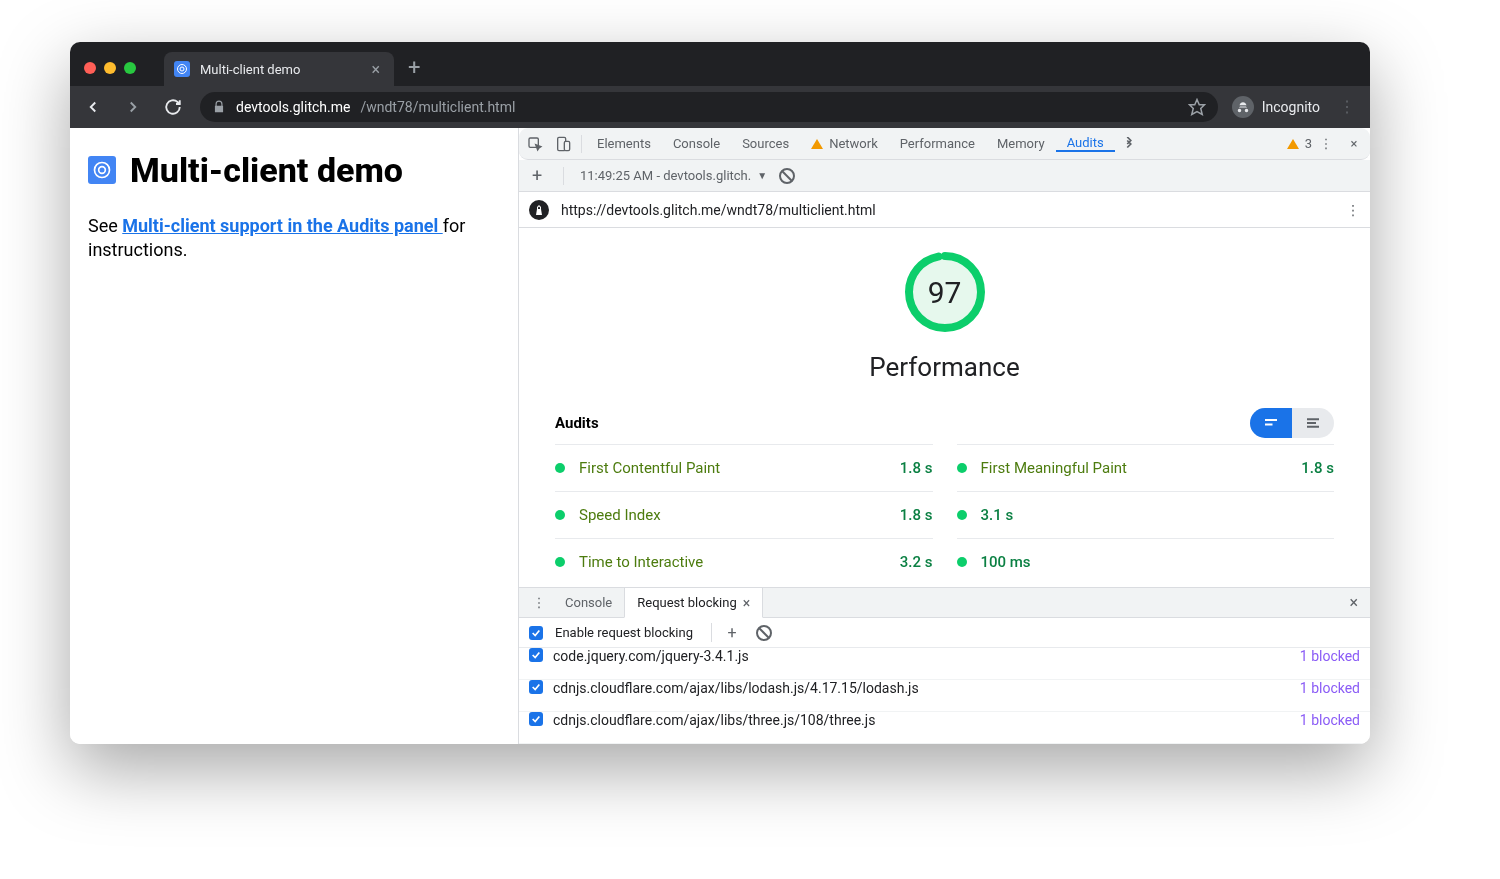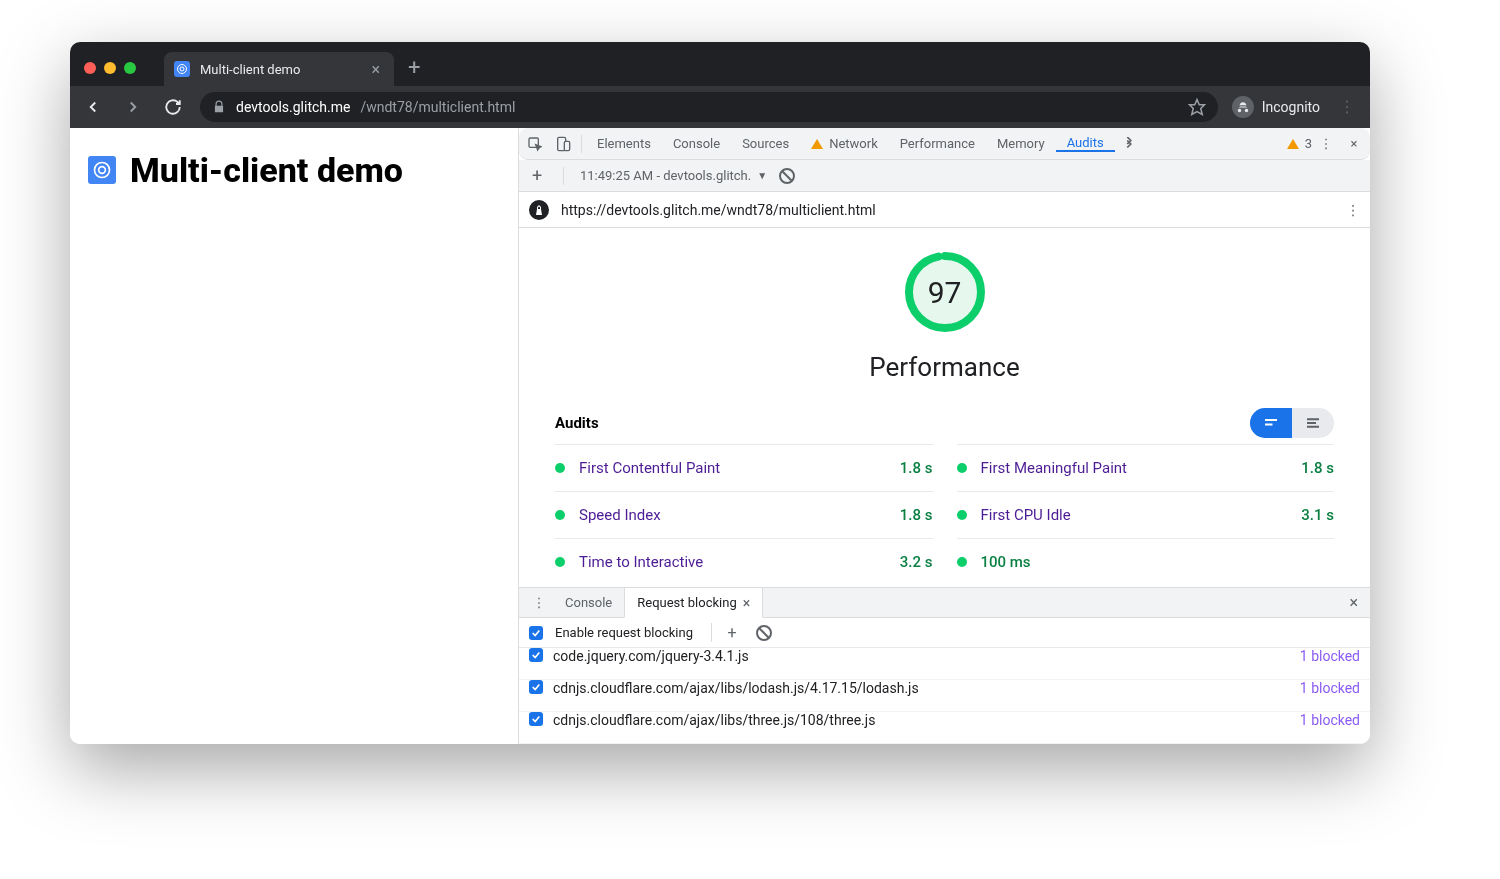--- a/index.html
+++ b/index.html
@@ -112,21 +112,21 @@
   
   .metrics-head{display:flex;align-items:center;justify-content:space-between;padding:18px 36px 6px;}
   .metrics-head h3{font-size:15px;font-weight:700;}
   .toggle{width:84px;height:30px;border-radius:15px;background:#e8eaed;display:flex;overflow:hidden;}
   .toggle div{flex:1;display:flex;align-items:center;justify-content:center;}
   .toggle .on{background:#1a73e8;}
   .toggle svg{width:18px;height:18px;}
   .metrics-grid{display:grid;grid-template-columns:1fr 1fr;gap:0 24px;padding:0 36px 16px;}
   .metric{display:flex;align-items:center;padding:14px 0;border-top:1px solid #e8eaed;font-size:15px;}
   .mdot{width:10px;height:10px;border-radius:50%;background:#0cce6b;margin-right:14px;}
-  .mname{flex:1;color:#4c1d95;}
+  .mname{flex:1;color:#4d7c0f;}
   .mval{color:#0b8043;font-weight:500;}
   
   .drawer{border-top:1px solid #dadce0;background:#fff;display:flex;flex-direction:column;}
   .drawer-tabs{
     height:30px;background:#f1f3f4;border-bottom:1px solid #dadce0;
     display:flex;align-items:center;font-size:13px;color:#5f6368;padding:0 6px;gap:0;
   }
   .drawer-tab{padding:0 12px;height:30px;display:flex;align-items:center;gap:6px;}
   .drawer-tab.active{background:#fff;color:#202124;border:1px solid #dadce0;border-bottom:1px solid #fff;border-top:none;margin-bottom:-1px;}
   .drawer-tabs .x{font-size:14px;color:#5f6368;}
@@ -215,20 +215,23 @@
     <div class="page">
       <h1>
         <span class="page-logo">
           <svg width="20" height="20" viewBox="0 0 24 24" fill="none" stroke="#fff" stroke-width="2">
               <circle cx="12" cy="12" r="9"></circle>
               <circle cx="12" cy="12" r="4"></circle>
             </svg>
         </span>
         <span>Multi-client demo</span>
       </h1>
+      <p>
+        <span>See </span><a href="#">Multi-client support in the Audits panel </a><span>for instructions.</span>
+      </p>
     </div>
 
     <div class="devtools">
 
       <div class="dt-tabs">
         <div class="dt-ic">
           <svg width="16" height="16" viewBox="0 0 24 24" fill="none" stroke="#5f6368" stroke-width="2">
               <rect x="3" y="3" width="14" height="14" rx="2"></rect>
               <path d="M13 13l8 3-3 2-2 3-3-8z" fill="#5f6368"></path>
             </svg>
@@ -329,21 +332,20 @@
             <span class="mname">First Meaningful Paint</span>
             <span class="mval">1.8 s</span>
           </div>
           <div class="metric">
             <span class="mdot"></span>
             <span class="mname">Speed Index</span>
             <span class="mval">1.8 s</span>
           </div>
           <div class="metric">
             <span class="mdot"></span>
-            <span class="mname">First CPU Idle</span>
             <span class="mval">3.1 s</span>
           </div>
           <div class="metric">
             <span class="mdot"></span>
             <span class="mname">Time to Interactive</span>
             <span class="mval">3.2 s</span>
           </div>
           <div class="metric">
             <span class="mdot"></span>
             <span class="mval">100 ms</span>

